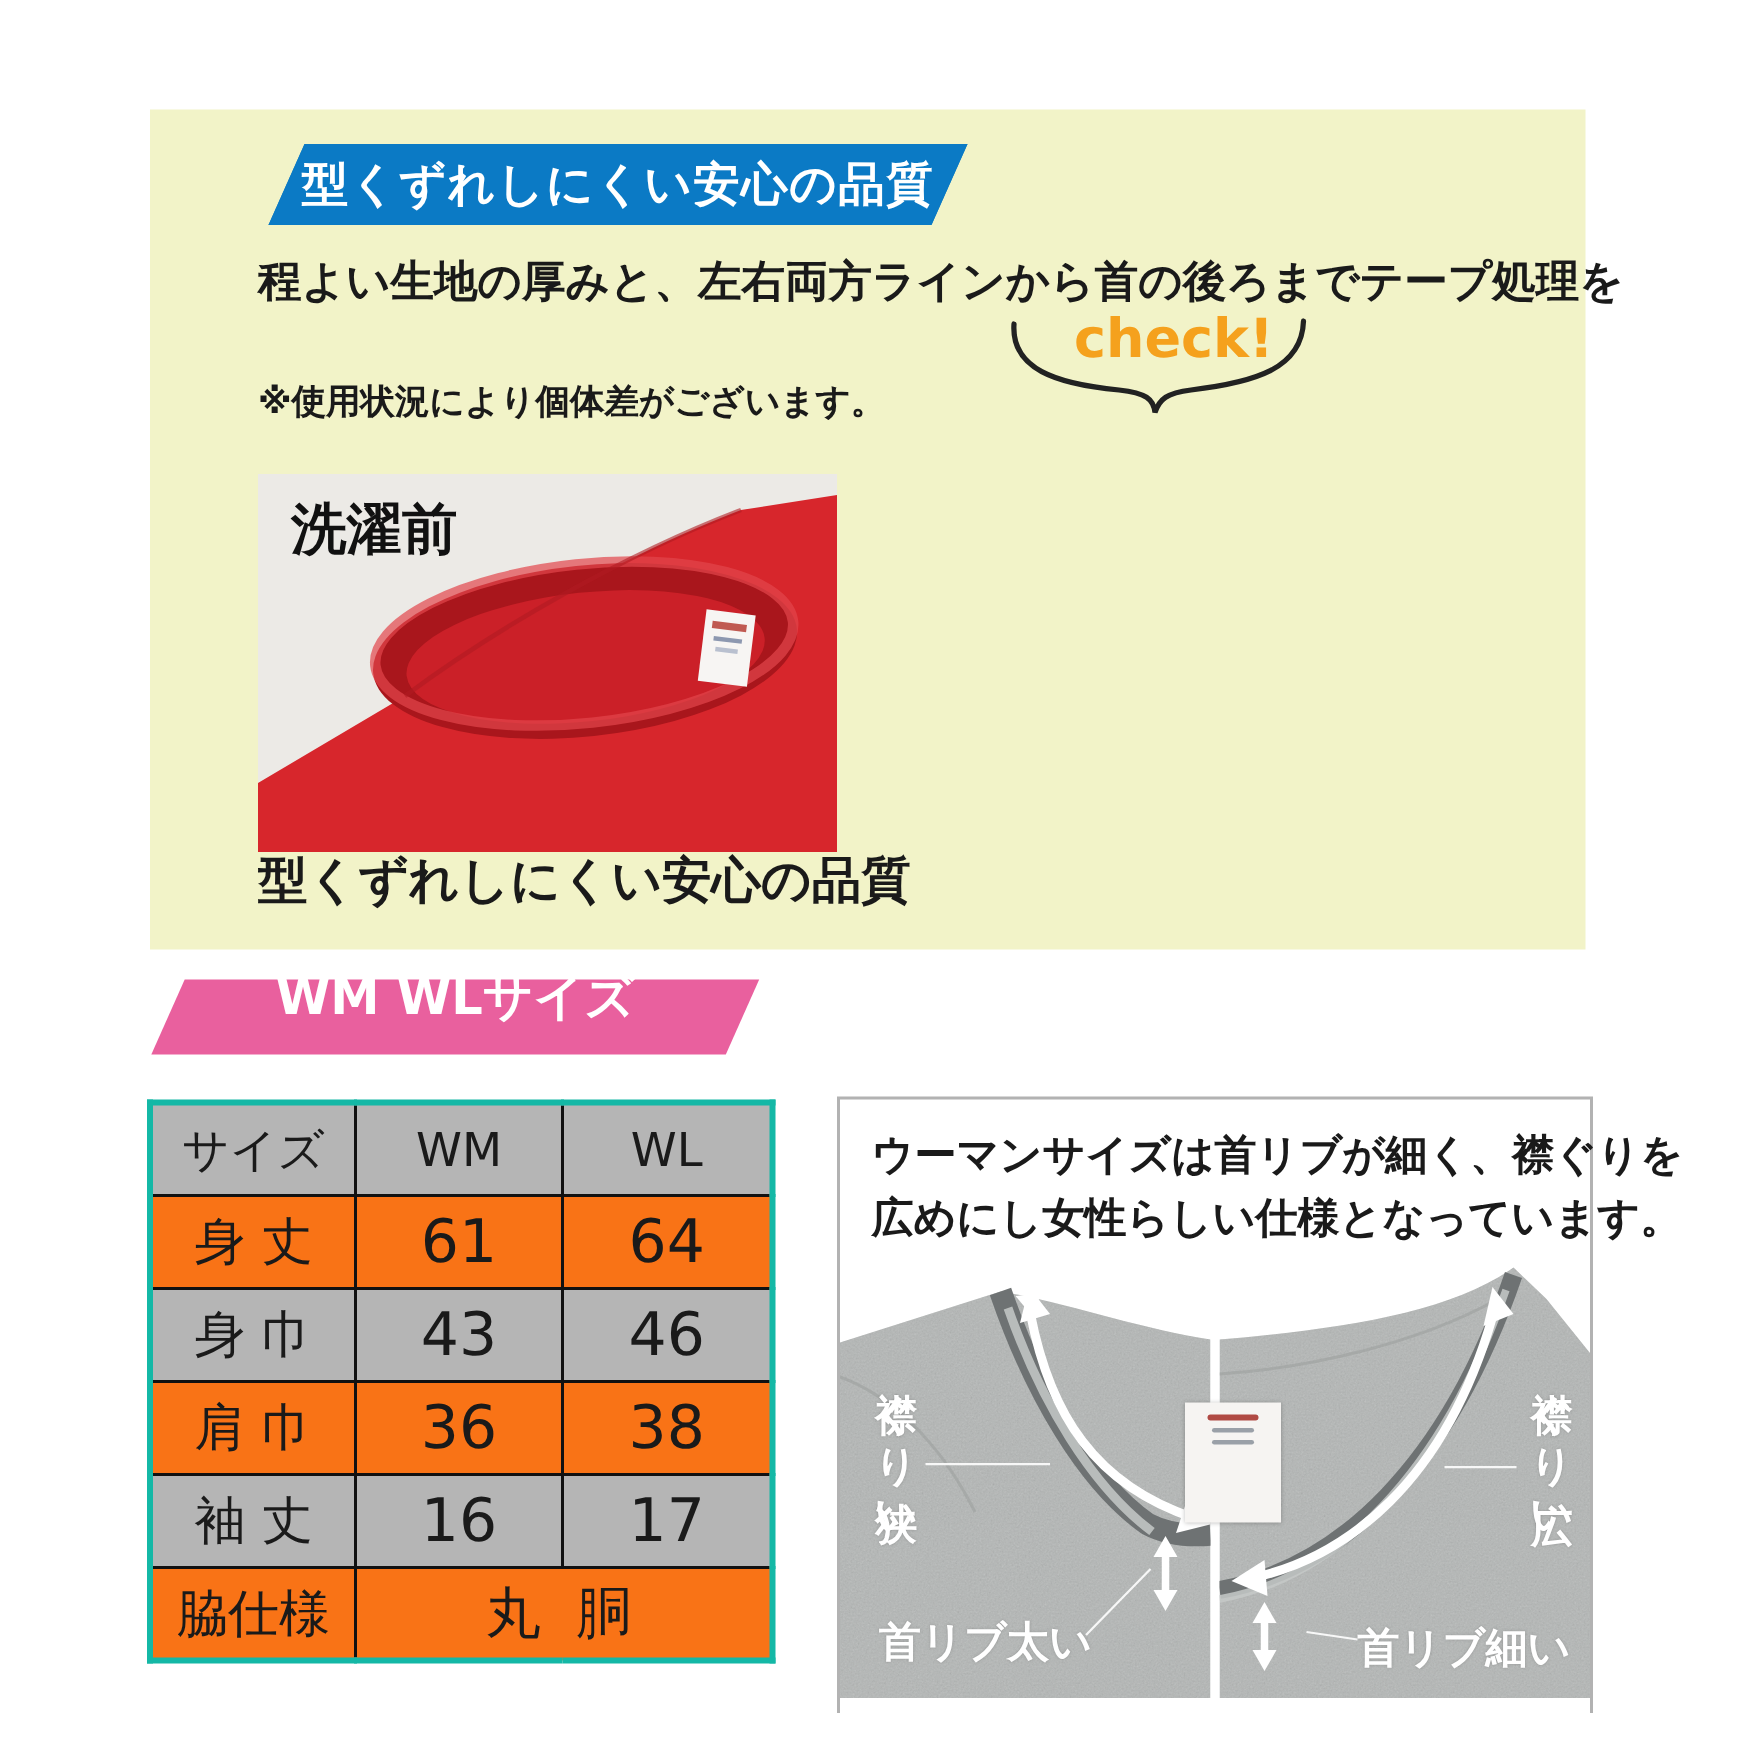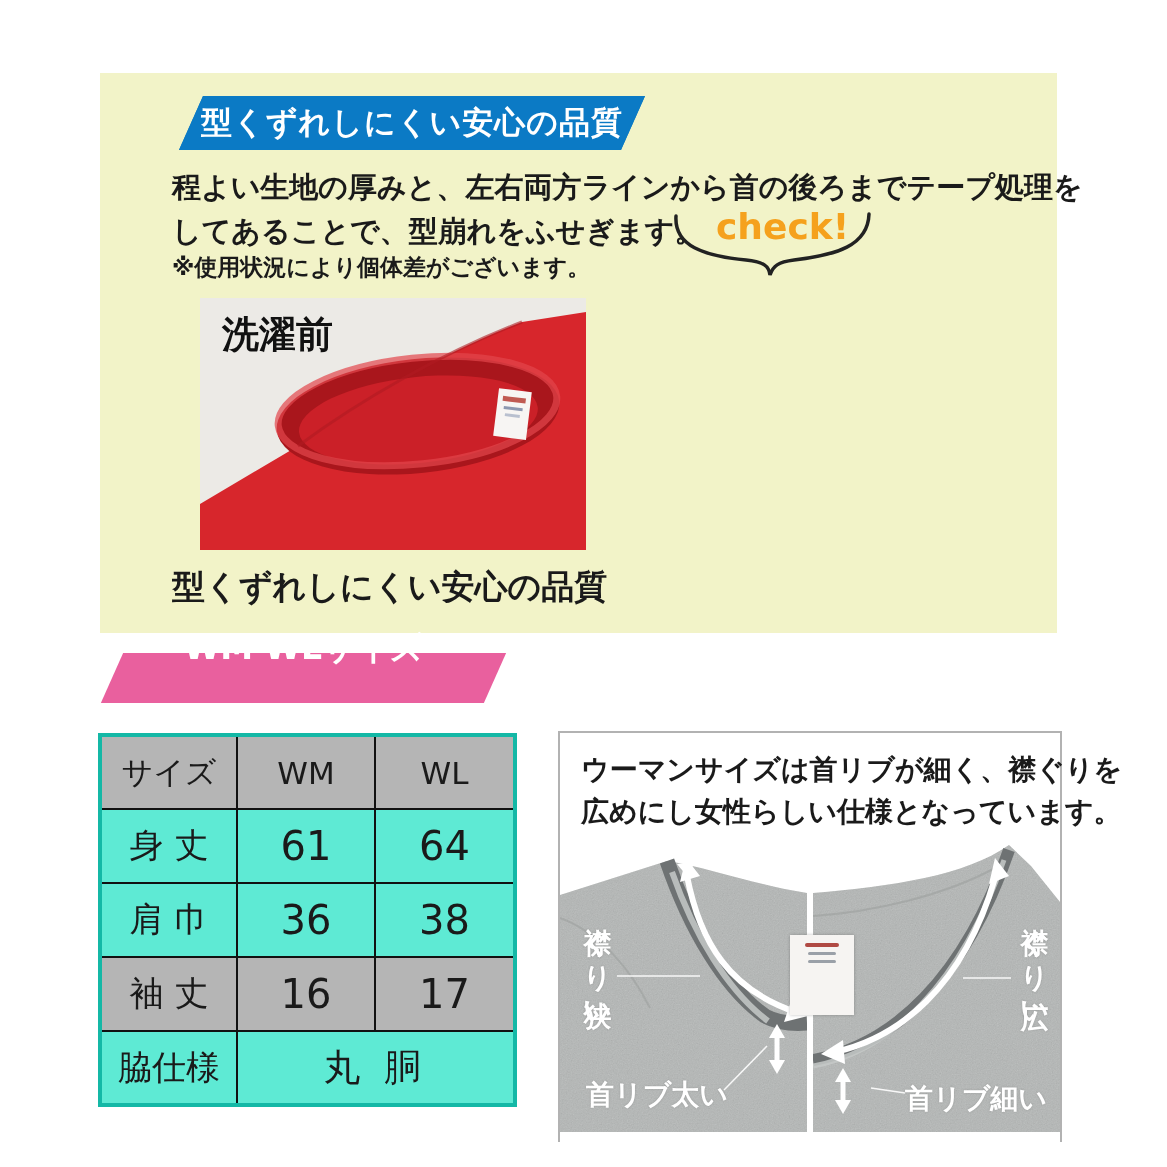--- a/index.html
+++ b/index.html
@@ -19,39 +19,39 @@
 
   .body-text { position:absolute; left:172px; top:165px; font-size:29px; font-weight:bold;
                line-height:44px; white-space:nowrap; }
   .note-text { position:absolute; left:172px; top:252px; font-size:23px; font-weight:bold; white-space:nowrap; }
 
   .check-label { position:absolute; left:716px; top:206px; font-size:36px; font-weight:bold;
                  color:#f5a11d; white-space:nowrap;text-align:right; }
   .check-brace { position:absolute; left:670px; top:208px; }
 
   .photo { position:absolute; width:386px; height:252px; overflow:hidden; }
-  .photo-before { left:172px; top:298px;margin-left:28px; }
+  .photo-before { left:172px; top:316px; }
   .photo-after  { left:603px; top:310px; }
   .photo-label  { position:absolute; left:22px; top:12px; font-size:37px; font-weight:bold;
                   color:#111; white-space:nowrap; z-index:3; }
   .photo svg { position:absolute; left:0; top:0; }
 
   .caption { position:absolute; left:172px; top:565px; font-size:33px; font-weight:bold; white-space:nowrap; }
 
   
   .pink-ribbon { left:112px; top:653px; width:383px; height:50px; background:#e9609e; }
-  .pink-ribbon-text { left:112px; top:623px; width:383px; height:50px; font-size:33px; }
+  .pink-ribbon-text { left:112px; top:640px; width:383px; height:50px; font-size:33px; }
 
   .size-table { position:absolute; left:98px; top:733px; width:415px; height:374px;
                 border-collapse:collapse; table-layout:fixed; }
   .size-table th, .size-table td { border:2.5px solid #111; text-align:center; vertical-align:middle;
                 font-weight:500; padding:0; }
   .size-table { border:4px solid #14b8a6; }
   .size-table .gray { background:#b5b5b5; }
-  .size-table .white { background:#5eead4; }
+  .size-table .white { background:#f97316; }
   .row-h { height:62px; }
   .cell-head { font-size:31px; }
   .cell-label { font-size:34px; }
   .cell-num { font-size:40px; }
   .cell-footer { font-size:37px; letter-spacing:6px; }
 
   
   .woman-panel { position:absolute; left:558px; top:684px; width:504px; height:458px;
                  background:#fff; border:2px solid #b2b2b2;margin-top:47px; }
   .woman-desc { position:absolute; left:21px; top:16px; font-size:28px; font-weight:bold;
@@ -91,21 +91,20 @@
   <div class="yellow-box">
 
     <div class="ribbon blue-ribbon" style="position:absolute; left:91px; top:23px;"></div>
   </div>
 
   <div class="ribbon blue-ribbon"></div>
   <div class="ribbon-text blue-ribbon-text">型くずれしにくい安心の品質</div>
 
   <div class="body-text">
     <div>程よい生地の厚みと、左右両方ラインから首の後ろまでテープ処理を</div>
-    <div>してあることで、型崩れをふせぎます。</div>
   </div>
 
   <div class="note-text">※使用状況により個体差がございます。</div>
 
   <div class="check-label">check!</div>
   <svg class="check-brace" width="205" height="75" viewBox="0 0 205 75">
     <path d="M6,8 C4,38 34,48 76,52 C94,54 99,58 100,67 C103,58 108,54 124,52 C166,47 198,38 199,6" fill="none" stroke="#222" stroke-width="3.5" stroke-linecap="round"></path>
   </svg>
 
   <div class="photo photo-before">
@@ -138,20 +137,25 @@
     <tbody>
         <tr class="row-h">
       <th class="gray cell-head" style="width:137px">サイズ</th>
       <th class="gray cell-head" style="width:138px">WM</th>
       <th class="gray cell-head" style="width:140px">WL</th>
     </tr>
     <tr class="row-h">
       <td class="white cell-label">身 丈</td>
       <td class="white cell-num">61</td>
       <td class="white cell-num">64</td>
+    </tr>
+    <tr class="row-h">
+      <td class="gray cell-label">身 巾</td>
+      <td class="gray cell-num">43</td>
+      <td class="gray cell-num">46</td>
     </tr>
     <tr class="row-h">
       <td class="white cell-label">肩 巾</td>
       <td class="white cell-num">36</td>
       <td class="white cell-num">38</td>
     </tr>
     <tr class="row-h">
       <td class="gray cell-label">袖 丈</td>
       <td class="gray cell-num">16</td>
       <td class="gray cell-num">17</td>

